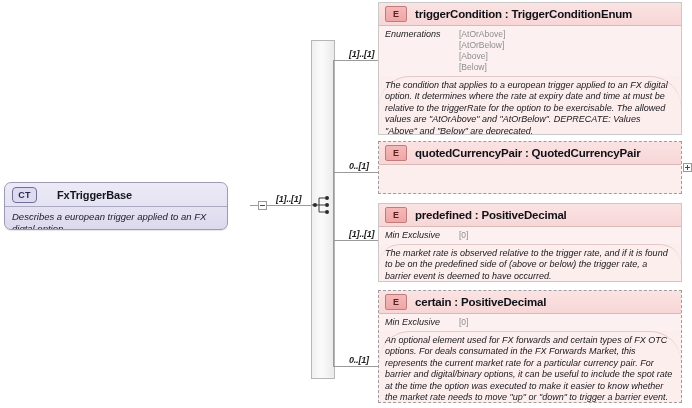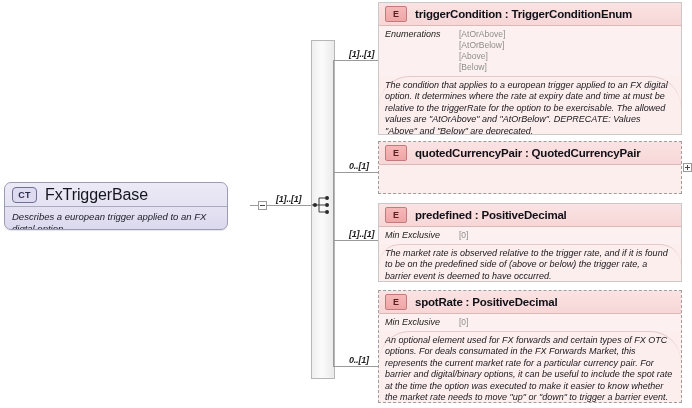--- a/index.html
+++ b/index.html
@@ -72,22 +72,22 @@
     border:1px solid #6f6f96;
     border-radius:4px;
     background:#dedaf0;
     color:#2b2b4d;
     font-size:9px;font-weight:bold;
     display:flex;align-items:center;justify-content:center;
     letter-spacing:.3px;
     flex:none;
   }
   .ctnode .title{
-    margin-left:8px;
-    font-size:16px;font-weight:normal;color:#15151f;
+    margin-left:20px;
+    font-size:11px;font-weight:bold;color:#15151f;
     letter-spacing:-.1px;
   }
   .ctnode .doc{
     padding:4px 7px 0 7px;
     font-size:9.5px;font-style:italic;color:#20202c;
     line-height:12px;
   }
 
   
   .enode{
@@ -224,21 +224,21 @@
       <div class="facet-vals">
         <div>[0]</div>
       </div>
     </div>
     <div class="edoc">The market rate is observed relative to the trigger rate, and if it is found to be on the predefined side of (above or below) the trigger rate, a barrier event is deemed to have occurred.</div>
   </div>
 
   <div class="enode optional" style="left:378px;top:290px;width:304px;height:113px;">
     <div class="ehdr">
       <div class="badge-e">E</div>
-      <div class="etitle">spotRate : PositiveDecimal</div>
+      <div class="etitle">certain : PositiveDecimal</div>
     </div>
     <div class="facets">
       <div class="facet-label">Min Exclusive</div>
       <div class="facet-vals">
         <div>[0]</div>
       </div>
     </div>
     <div class="edoc">An optional element used for FX forwards and certain types of FX OTC options. For deals consumated in the FX Forwards Market, this represents the current market rate for a particular currency pair. For barrier and digital/binary options, it can be useful to include the spot rate at the time the option was executed to make it easier to know whether the market rate needs to move "up" or "down" to trigger a barrier event.</div>
   </div>
 

